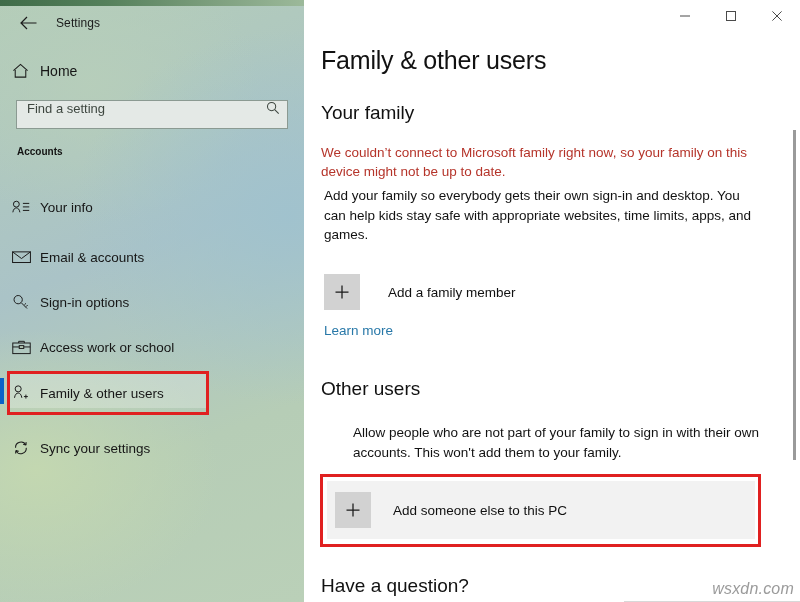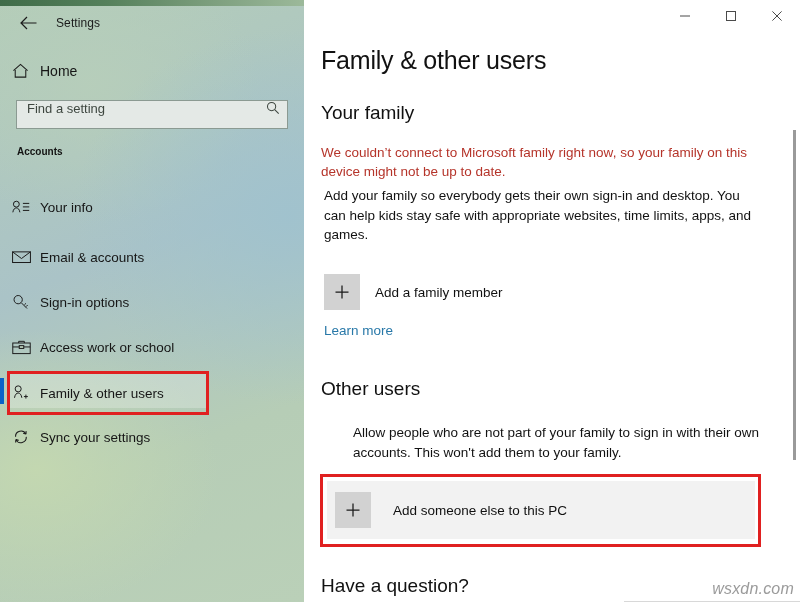--- a/index.html
+++ b/index.html
@@ -218,21 +218,21 @@
     background: #d2d2d2;
     display: flex;
     align-items: center;
     justify-content: center;
     flex: 0 0 36px;
   }
 
   .add-tile-label {
     font-size: 13.5px;
     color: #111111;
-    margin-left: 15px;
+    margin-left: 28px;
     white-space: nowrap;
   }
 
   #add-family-tile {
     left: 324px; top: 274px;
     width: 250px; height: 36px;
   }
 
   #learn-more-link {
     position: absolute;
@@ -393,21 +393,21 @@
       <span class="nav-icon">
         <svg width="18" height="16" viewBox="0 0 18 17">
           <circle cx="6" cy="4.1" r="3.2" fill="none" stroke="#1b1b1b" stroke-width="1.05"></circle>
           <path d="M2.1 13.6 C2.6 10.1 4.3 8.5 6 8.5 C7.7 8.5 9.4 10.1 9.9 13.6" fill="none" stroke="#1b1b1b" stroke-width="1.05"></path>
           <path d="M12.1 12.3 L16.3 12.3 M14.2 10.2 L14.2 14.4" stroke="#1b1b1b" stroke-width="1.05"></path>
         </svg>
       </span>
       <span class="nav-label">Family &amp; other users</span>
     </div>
 
-    <div class="nav-row" style="top:422px;">
+    <div class="nav-row" style="top:433px;">
       <span class="nav-icon">
         <svg width="18" height="16" viewBox="0 0 18 17">
           <path d="M14.6 8.4 A5.8 5.8 0 0 1 3.6 11.3" fill="none" stroke="#1b1b1b" stroke-width="1.15"></path>
           <path d="M3.2 8.2 A5.8 5.8 0 0 1 14.2 5.4" fill="none" stroke="#1b1b1b" stroke-width="1.15"></path>
           <path d="M14.2 5.4 L14.5 2.3 M14.2 5.4 L11.3 4.6" fill="none" stroke="#1b1b1b" stroke-width="1.15"></path>
           <path d="M3.6 11.3 L3.3 14.4 M3.6 11.3 L6.5 12.1" fill="none" stroke="#1b1b1b" stroke-width="1.15"></path>
         </svg>
       </span>
       <span class="nav-label">Sync your settings</span>
     </div>

